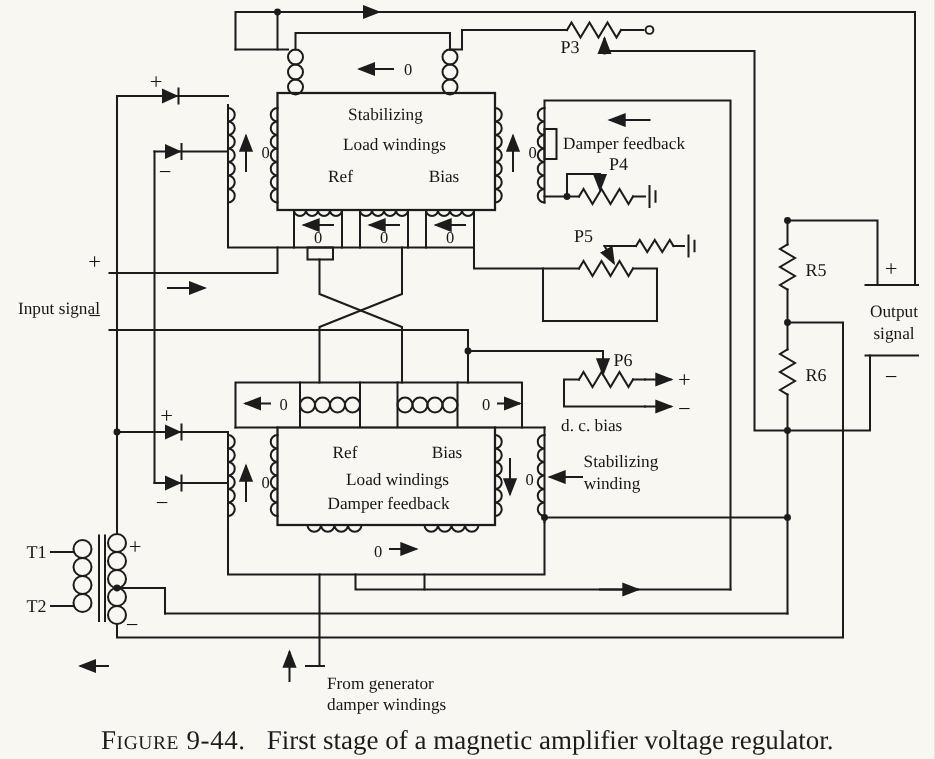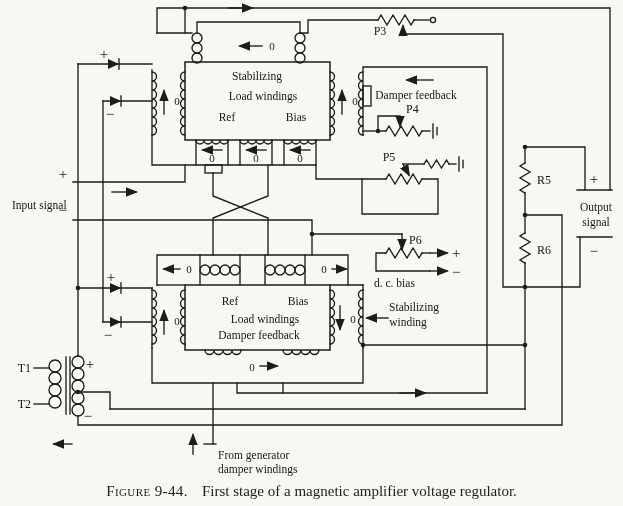--- a/index.html
+++ b/index.html
@@ -11,21 +11,21 @@
   .dot{fill:#1c1c1c;stroke:none;}
   .oc{fill:#f8f7f2;stroke:#1c1c1c;stroke-width:1.3;}
   .di{fill:#1c1c1c;stroke:none;}
   .t{font-family:"Liberation Serif", serif;font-size:11.5px;fill:#161616;}
   .tm{text-anchor:middle;}
   .te{text-anchor:end;}
   .tc{font-size:12px;}
   .ts{font-size:15px;}
   .tz{font-size:11px;}
   .caption{position:absolute;left:0;width:623px;top:483px;text-align:center;
-           font-size:15px;color:#1c1c1c;}
+           font-size:18px;color:#1c1c1c;}
   .figlabel{font-variant:small-caps;letter-spacing:.4px;margin-right:14px;}
 </style>
 </head>
 <body>
 
 <div class="page">
 <svg width="623" height="478" viewBox="0 0 623 478">
   <defs>
     <marker id="ah" orient="auto" markerWidth="9" markerHeight="8" refX="7.5" refY="3.5">
       <path d="M0,0 L9,3.5 L0,7 z" fill="#1c1c1c"></path>

